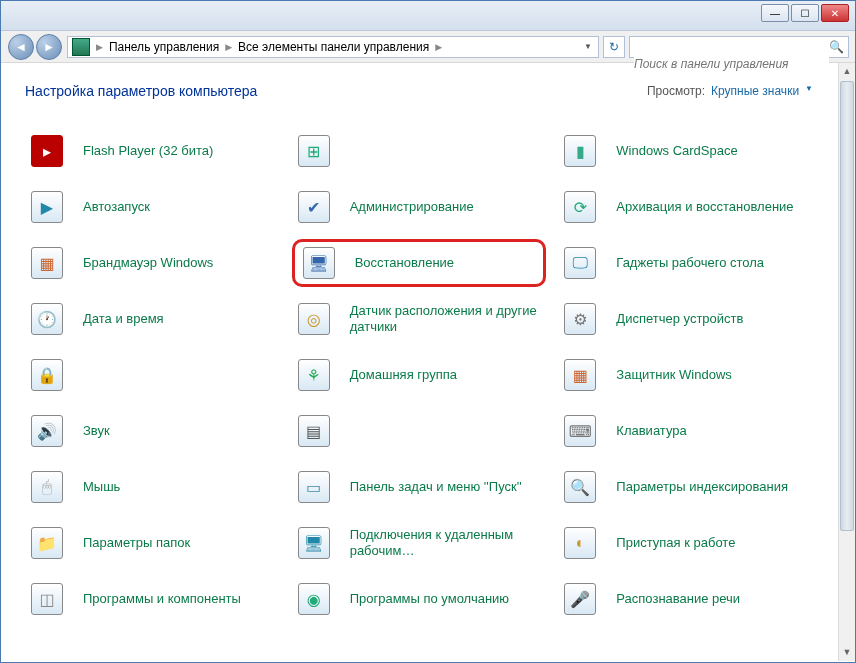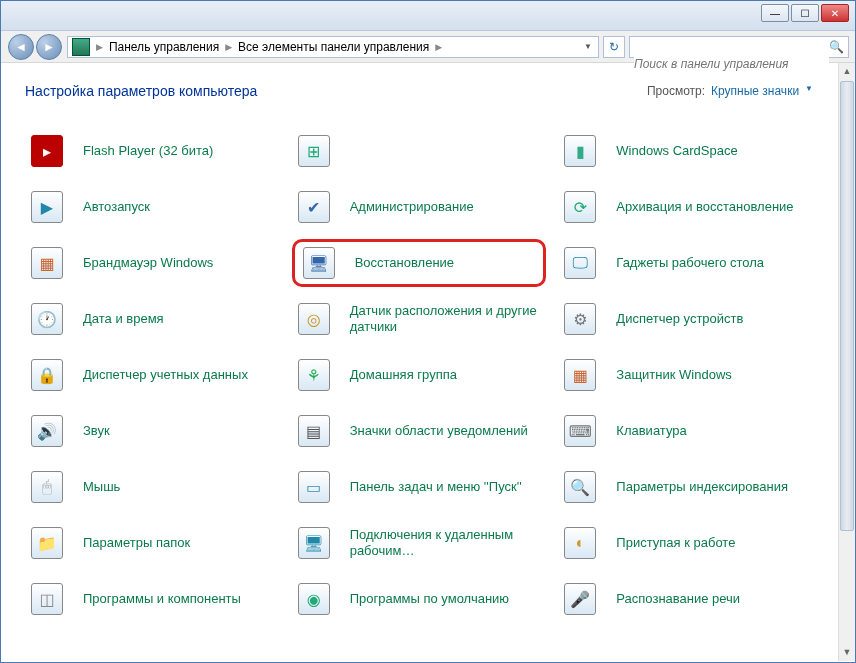--- a/index.html
+++ b/index.html
@@ -174,21 +174,20 @@
           <div class="item">
             <div class="icn">
               <div class="ibx" style="background: linear-gradient(rgb(255, 255, 255), rgb(216, 232, 244)); color: rgb(119, 119, 119);">⚙</div>
             </div>
             <div class="label">Диспетчер устройств</div>
           </div>
           <div class="item">
             <div class="icn">
               <div class="ibx" style="background: linear-gradient(rgb(255, 255, 255), rgb(216, 232, 244)); color: rgb(204, 153, 51);">🔒</div>
             </div>
-            <div class="label">Диспетчер учетных данных</div>
           </div>
           <div class="item">
             <div class="icn">
               <div class="ibx" style="background: linear-gradient(rgb(255, 255, 255), rgb(216, 232, 244)); color: rgb(34, 170, 85);">⚘</div>
             </div>
             <div class="label">Домашняя группа</div>
           </div>
           <div class="item">
             <div class="icn">
               <div class="ibx" style="background: linear-gradient(rgb(255, 255, 255), rgb(216, 232, 244)); color: rgb(204, 102, 51);">▦</div>
@@ -198,21 +197,20 @@
           <div class="item">
             <div class="icn">
               <div class="ibx" style="background: linear-gradient(rgb(255, 255, 255), rgb(216, 232, 244)); color: rgb(119, 119, 119);">🔊</div>
             </div>
             <div class="label">Звук</div>
           </div>
           <div class="item">
             <div class="icn">
               <div class="ibx" style="background: linear-gradient(rgb(255, 255, 255), rgb(216, 232, 244)); color: rgb(85, 85, 85);">▤</div>
             </div>
-            <div class="label">Значки области уведомлений</div>
           </div>
           <div class="item">
             <div class="icn">
               <div class="ibx" style="background: linear-gradient(rgb(255, 255, 255), rgb(216, 232, 244)); color: rgb(119, 119, 119);">⌨</div>
             </div>
             <div class="label">Клавиатура</div>
           </div>
           <div class="item">
             <div class="icn">
               <div class="ibx" style="background: linear-gradient(rgb(255, 255, 255), rgb(216, 232, 244)); color: rgb(153, 153, 153);">🖱</div>

